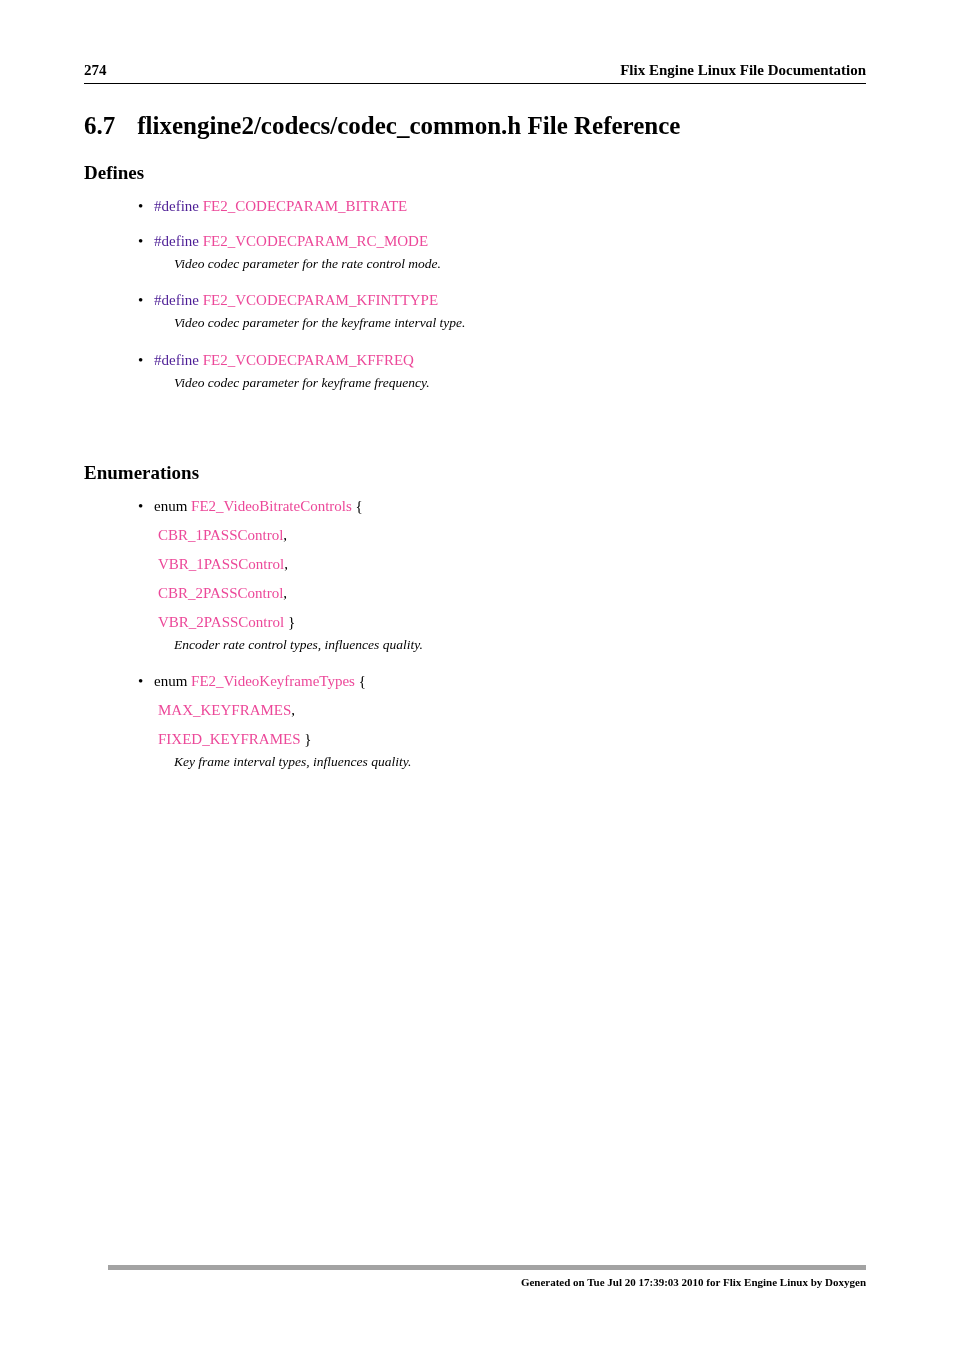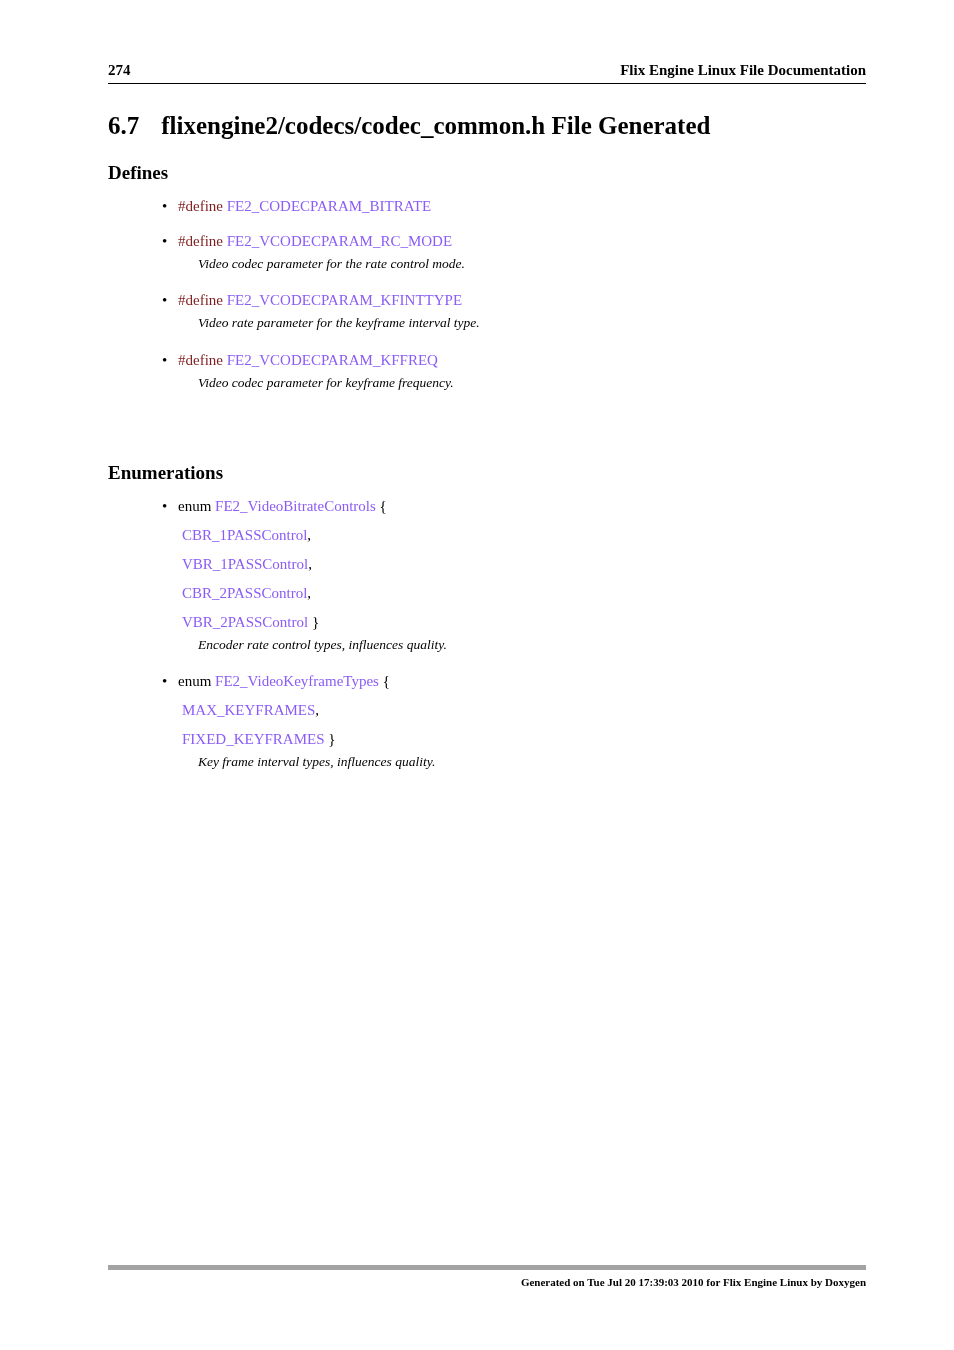--- a/index.html
+++ b/index.html
@@ -7,21 +7,21 @@
     padding: 0;
     background: #ffffff;
     font-family: "Times New Roman", Times, serif;
     color: #000000;
   }
   .page {
     width: 954px;
     height: 1350px;
     position: relative;
     box-sizing: border-box;
-    padding: 62px 88px 40px 108px;
+    padding: 62px 88px 40px 84px;
   }
   .header-row {
     display: flex;
     justify-content: space-between;
     align-items: baseline;
     font-weight: bold;
     font-size: 15px;
     padding-bottom: 4px;
     border-bottom: 1px solid #000;
     margin-bottom: 28px;
@@ -48,22 +48,22 @@
     padding-left: 16px;
     font-size: 15px;
   }
   .define-item::before, .enum-item::before {
     content: "•";
     position: absolute;
     left: 0;
     top: 0;
     font-size: 15px;
   }
-  .define-kw { color: #7f1d1d; }
-  .link { color: #8b5cf6; }
+  .define-kw { color: #4c1d95; }
+  .link { color: #ec4899; }
   .desc {
     font-style: italic;
     font-size: 13.5px;
     margin-top: 4px;
     margin-left: 20px;
     line-height: 1.5;
   }
   .enum-line { margin-top: 12px; margin-left: 4px; font-size: 15px; }
   .brace { color: #000; }
   .footer {
@@ -84,39 +84,39 @@
 
 <div class="page">
 
   <div class="header-row">
     <span>274</span>
     <span>Flix Engine Linux File Documentation</span>
   </div>
 
   <h1 class="section-heading">
     <span>6.7</span>
-    <span>flixengine2/codecs/codec_common.h File Generated</span>
+    <span>flixengine2/codecs/codec_common.h File Reference</span>
   </h1>
 
   <h2 class="subsection-heading">Defines</h2>
 
   <div class="defines-list">
     <div class="define-item">
       <span class="define-kw">#define</span>
       <span class="link">FE2_CODECPARAM_BITRATE</span>
     </div>
     <div class="define-item">
       <span class="define-kw">#define</span>
       <span class="link">FE2_VCODECPARAM_RC_MODE</span>
       <div class="desc">Video codec parameter for the rate control mode.</div>
     </div>
     <div class="define-item">
       <span class="define-kw">#define</span>
       <span class="link">FE2_VCODECPARAM_KFINTTYPE</span>
-      <div class="desc">Video rate parameter for the keyframe interval type.</div>
+      <div class="desc">Video codec parameter for the keyframe interval type.</div>
     </div>
     <div class="define-item">
       <span class="define-kw">#define</span>
       <span class="link">FE2_VCODECPARAM_KFFREQ</span>
       <div class="desc">Video codec parameter for keyframe frequency.</div>
     </div>
   </div>
 
   <div class="spacer-lg"></div>
 

